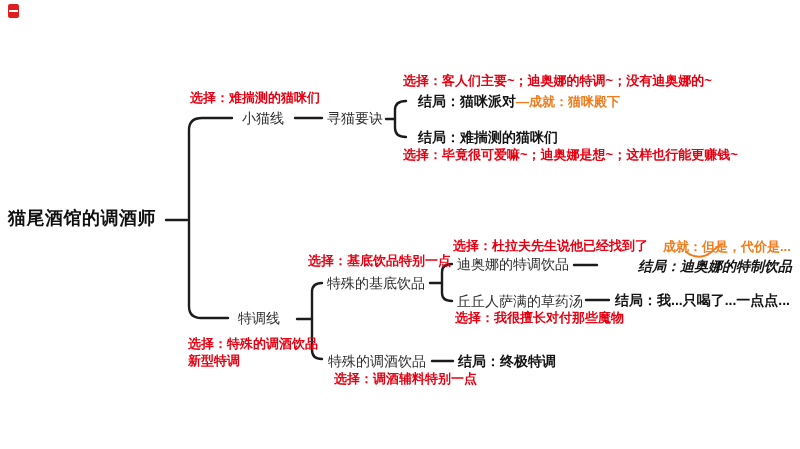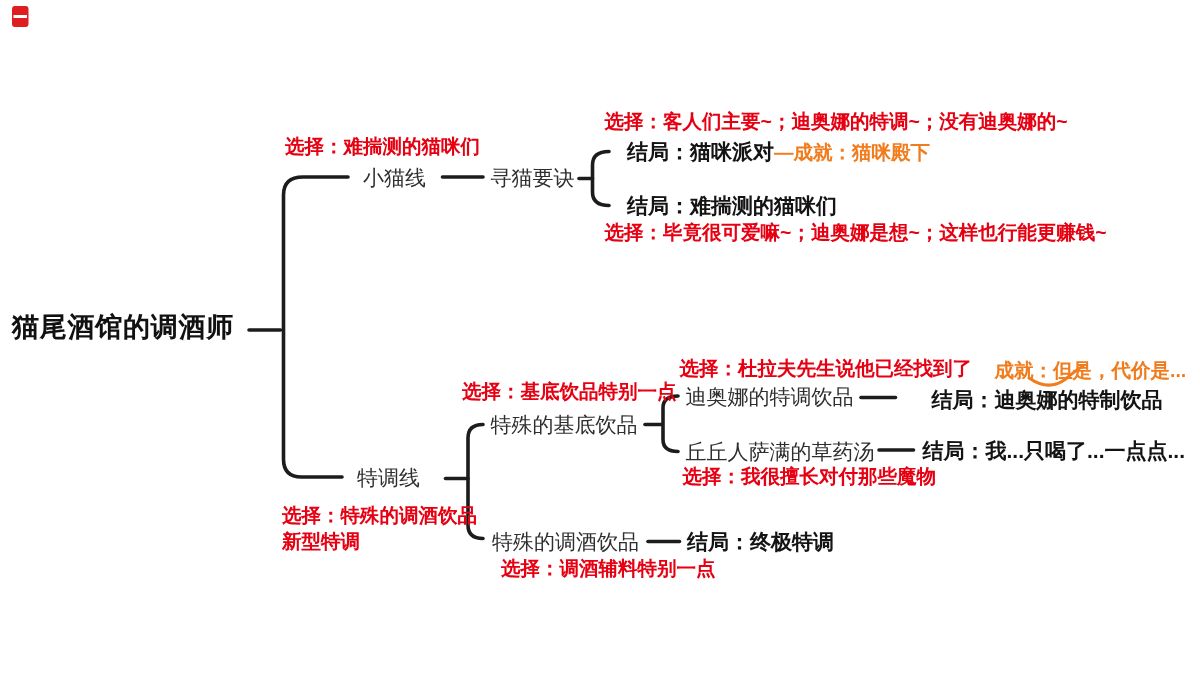--- a/index.html
+++ b/index.html
@@ -68,21 +68,21 @@
   <div class="txt choice choice-multiline" style="left:188px;top:335px;">
     <span>选择：特殊的调酒饮品</span>
     <span>新型特调</span>
   </div>
 
   <div class="txt choice" style="left:308px;top:254px;">选择：基底饮品特别一点</div>
   <div class="txt node" style="left:327px;top:276px;">特殊的基底饮品</div>
 
   <div class="txt choice" style="left:453px;top:239px;">选择：杜拉夫先生说他已经找到了</div>
   <div class="txt node" style="left:457px;top:257px;">迪奥娜的特调饮品</div>
-  <div class="txt ending" style="left:621px;top:259px;">结局：迪奥娜的特制饮品</div>
+  <div class="txt ending" style="left:638px;top:259px;font-style:italic;">结局：迪奥娜的特制饮品</div>
   <div class="txt ach" style="left:663px;top:240px;">成就：但是，代价是...</div>
 
   <div class="txt node" style="left:457px;top:294px;">丘丘人萨满的草药汤</div>
   <div class="txt ending" style="left:615px;top:293px;">结局：我...只喝了...一点点...</div>
   <div class="txt choice" style="left:455px;top:311px;">选择：我很擅长对付那些魔物</div>
 
   <div class="txt node" style="left:328px;top:354px;">特殊的调酒饮品</div>
   <div class="txt ending" style="left:458px;top:354px;">结局：终极特调</div>
   <div class="txt choice" style="left:310px;top:372px;margin-left:24px;">选择：调酒辅料特别一点</div>
 

